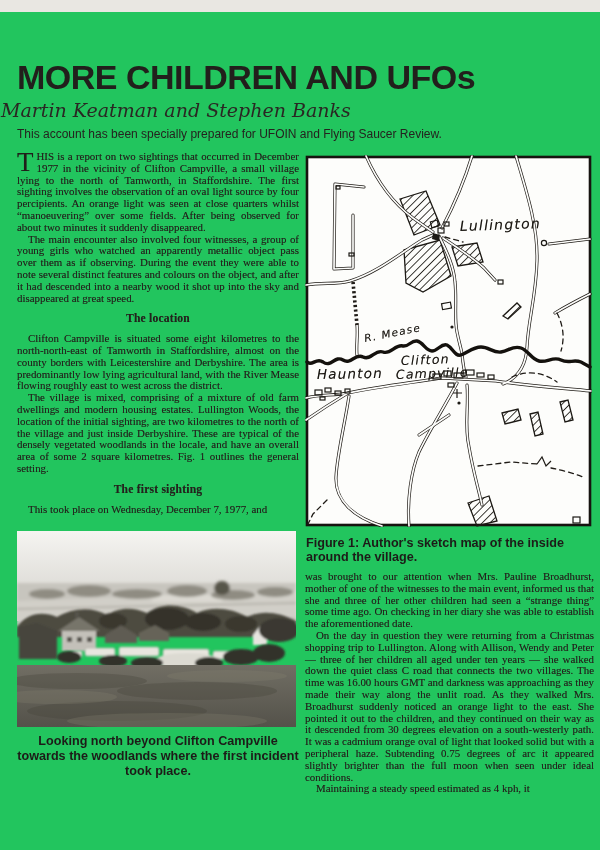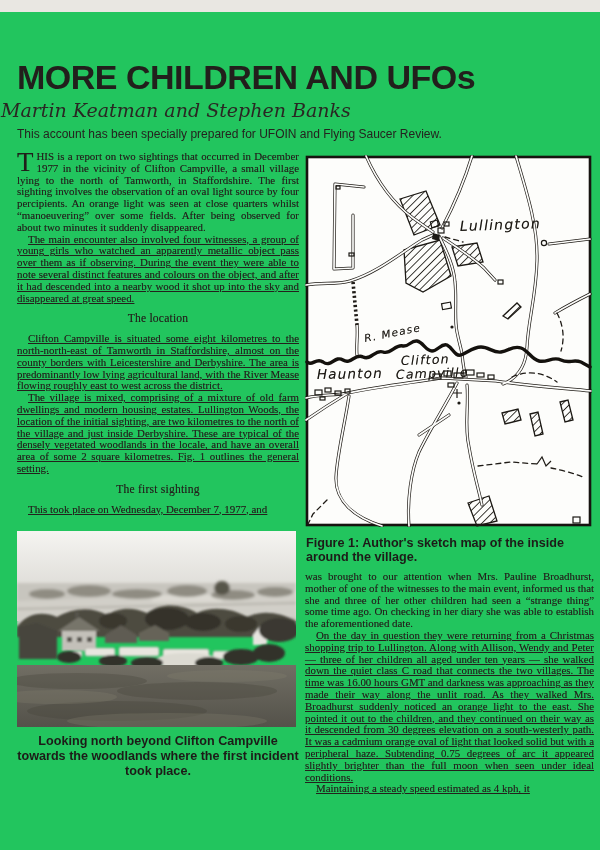--- a/index.html
+++ b/index.html
@@ -21,25 +21,25 @@
   }
   .standfirst{
     position:absolute;left:17px;top:116px;width:566px;
     font-family:"Liberation Sans","DejaVu Sans",sans-serif;
     font-weight:400;font-size:12px;line-height:1.1;color:#25221f;
   }
   
   .col{position:absolute;font-size:10.9px;line-height:11.8px;text-align:justify;
        text-shadow:0 0 .4px rgba(30,26,20,.45);}
   .col p{margin:0;}
-  .col p.ind{text-indent:11px;text-decoration:underline;}
+  .col p.ind{text-indent:11px;}
   .left-col{left:17px;top:139px;width:282px;}
   .right-col{left:305px;top:143px;width:289px;}
   .subhead{
-    margin:9px 0 8px 0;text-align:center;font-weight:400;font-size:11.6px;letter-spacing:.2px;
+    margin:9px 0 8px 0;text-align:center;font-weight:700;font-size:11.6px;letter-spacing:.2px;
   }
   .dropcap{
     float:left;font-size:27px;line-height:21px;padding:1px 3px 0 0;color:#211e1a;
   }
   
   .map-wrap{width:287px;height:372px;}
   .figcaption{
     margin:6px 0 6px 1px;
     font-family:"Liberation Sans","DejaVu Sans",sans-serif;
     font-weight:700;font-size:12.6px;line-height:14.6px;text-align:left;color:#1d1b18;

